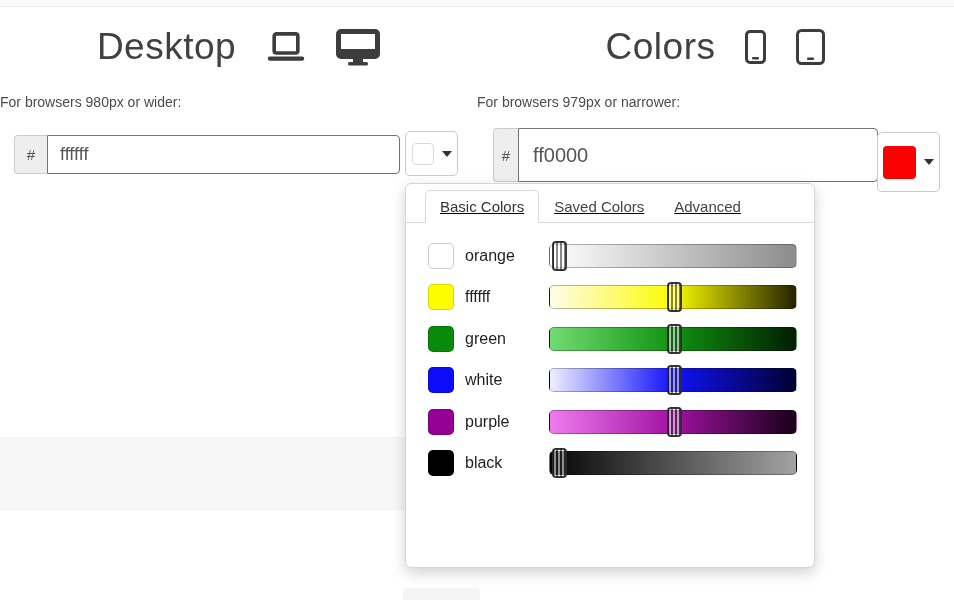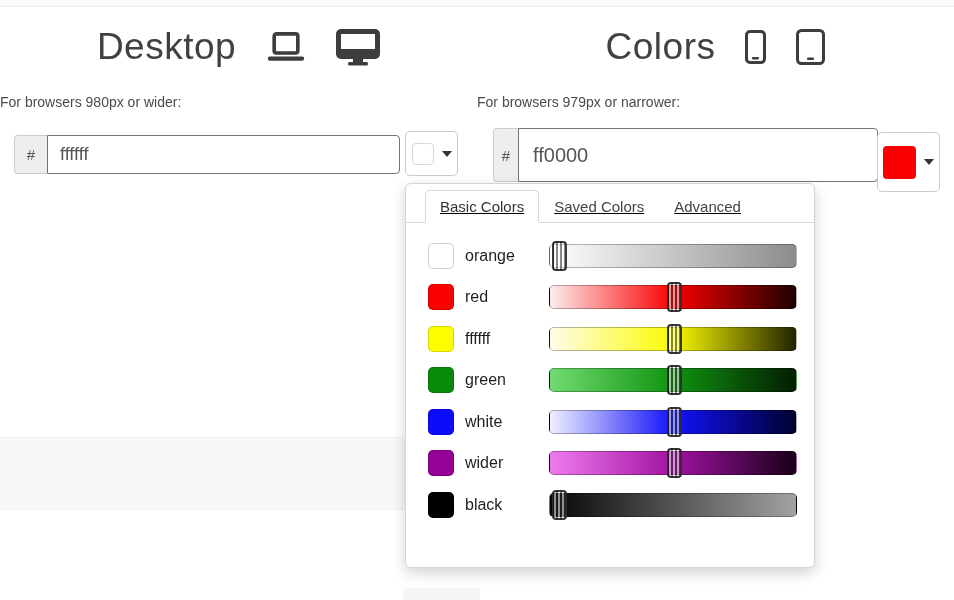--- a/index.html
+++ b/index.html
@@ -144,27 +144,20 @@
     </div>
     <div class="rows">
       <div class="crow">
         <span class="sw" style="background: rgb(255, 255, 255); border: 1px solid rgb(204, 204, 204);"></span>
         <span class="clabel">orange</span>
         <div class="slider" style="background: linear-gradient(to right, rgb(255, 255, 255) 0%, rgb(140, 140, 140) 100%);">
             <div class="handle" style="left: calc(4% - 8px);"></div>
           </div>
       </div>
       <div class="crow">
-        <span class="sw" style="background: rgb(250, 0, 0); border: 1px solid rgba(0, 0, 0, 0.15);"></span>
-        <span class="clabel">red</span>
-        <div class="slider" style="background: linear-gradient(to right, rgb(252, 236, 236) 0%, rgb(250, 0, 0) 50%, rgb(30, 0, 0) 100%);">
-            <div class="handle" style="left: calc(51% - 8px);"></div>
-          </div>
-      </div>
-      <div class="crow">
         <span class="sw" style="background: rgb(253, 253, 0); border: 1px solid rgba(0, 0, 0, 0.15);"></span>
         <span class="clabel">ffffff</span>
         <div class="slider" style="background: linear-gradient(to right, rgb(255, 252, 233) 0%, rgb(251, 251, 2) 50%, rgb(35, 35, 0) 100%);">
             <div class="handle" style="left: calc(51% - 8px);"></div>
           </div>
       </div>
       <div class="crow">
         <span class="sw" style="background: rgb(10, 138, 10); border: 1px solid rgba(0, 0, 0, 0.15);"></span>
         <span class="clabel">green</span>
         <div class="slider" style="background: linear-gradient(to right, rgb(114, 219, 114) 0%, rgb(16, 147, 16) 50%, rgb(3, 29, 3) 100%);">
@@ -173,21 +166,21 @@
       </div>
       <div class="crow">
         <span class="sw" style="background: rgb(12, 12, 250); border: 1px solid rgba(0, 0, 0, 0.15);"></span>
         <span class="clabel">white</span>
         <div class="slider" style="background: linear-gradient(to right, rgb(239, 239, 254) 0%, rgb(18, 18, 250) 50%, rgb(0, 0, 48) 100%);">
             <div class="handle" style="left: calc(51% - 8px);"></div>
           </div>
       </div>
       <div class="crow">
         <span class="sw" style="background: rgb(149, 1, 149); border: 1px solid rgba(0, 0, 0, 0.15);"></span>
-        <span class="clabel">wider</span>
+        <span class="clabel">purple</span>
         <div class="slider" style="background: linear-gradient(to right, rgb(238, 123, 238) 0%, rgb(161, 18, 161) 50%, rgb(24, 0, 24) 100%);">
             <div class="handle" style="left: calc(51% - 8px);"></div>
           </div>
       </div>
       <div class="crow">
         <span class="sw" style="background: rgb(0, 0, 0); border: 1px solid rgba(0, 0, 0, 0.3);"></span>
         <span class="clabel">black</span>
         <div class="slider" style="background: linear-gradient(to right, rgb(6, 6, 6) 0%, rgb(162, 162, 162) 100%);">
             <div class="handle" style="left: calc(4% - 8px);"></div>
           </div>

